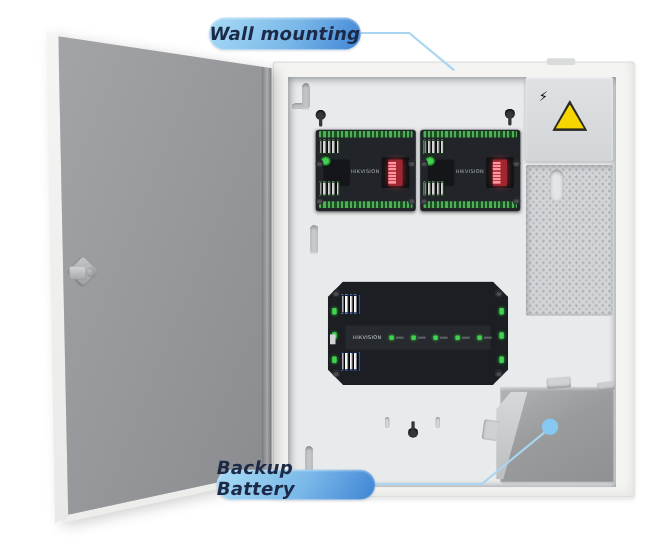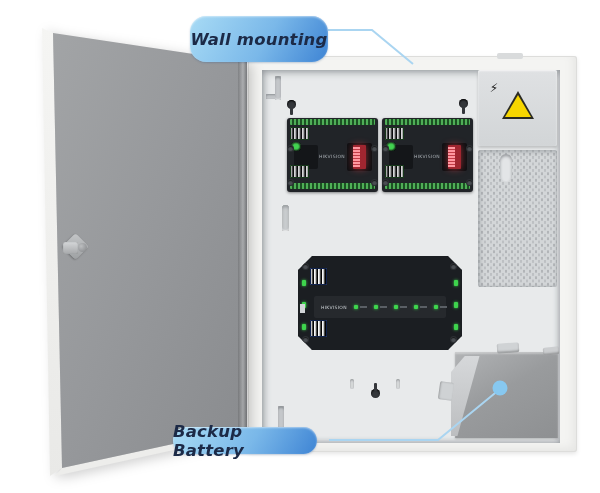--- a/index.html
+++ b/index.html
@@ -131,22 +131,22 @@
              border-radius:2px;box-shadow:inset 0 0 1px #7e8082;}
   .lock-cam{left:16px;top:9px;width:9px;height:9px;border-radius:50%;
             background:radial-gradient(circle at 35% 35%,#bcbec0,#818386);}
 
   
   .lines{left:0;top:0;width:600px;height:493px;z-index:3;pointer-events:none;}
   .pill{z-index:4;display:flex;align-items:center;justify-content:center;border-radius:16px;
         background:linear-gradient(120deg,#a8dbf5 0%,#7ab8e9 55%,#3e84d4 100%);
         box-shadow:0 1px 2px rgba(30,80,140,.25), inset 0 1px 2px rgba(255,255,255,.5);}
   .pill span{position:static;font-size:16.5px;font-weight:bold;font-style:italic;color:#1c2a47;letter-spacing:.2px;}
-  .pill-wall{left:190px;top:16px;width:138px;height:46px;}
-  .pill-batt{left:173px;top:427px;width:144px;height:27px;}
+  .pill-wall{left:190px;top:16px;width:138px;height:29px;}
+  .pill-batt{left:197px;top:427px;width:144px;height:27px;align-items:flex-end;}
 
   .z1{z-index:1;} .z2{z-index:2;}
 </style>
 </head>
 <body>
 
 <div class="scene">
 
   <div class="cabinet z1">
     <div class="cab-tab"></div>

